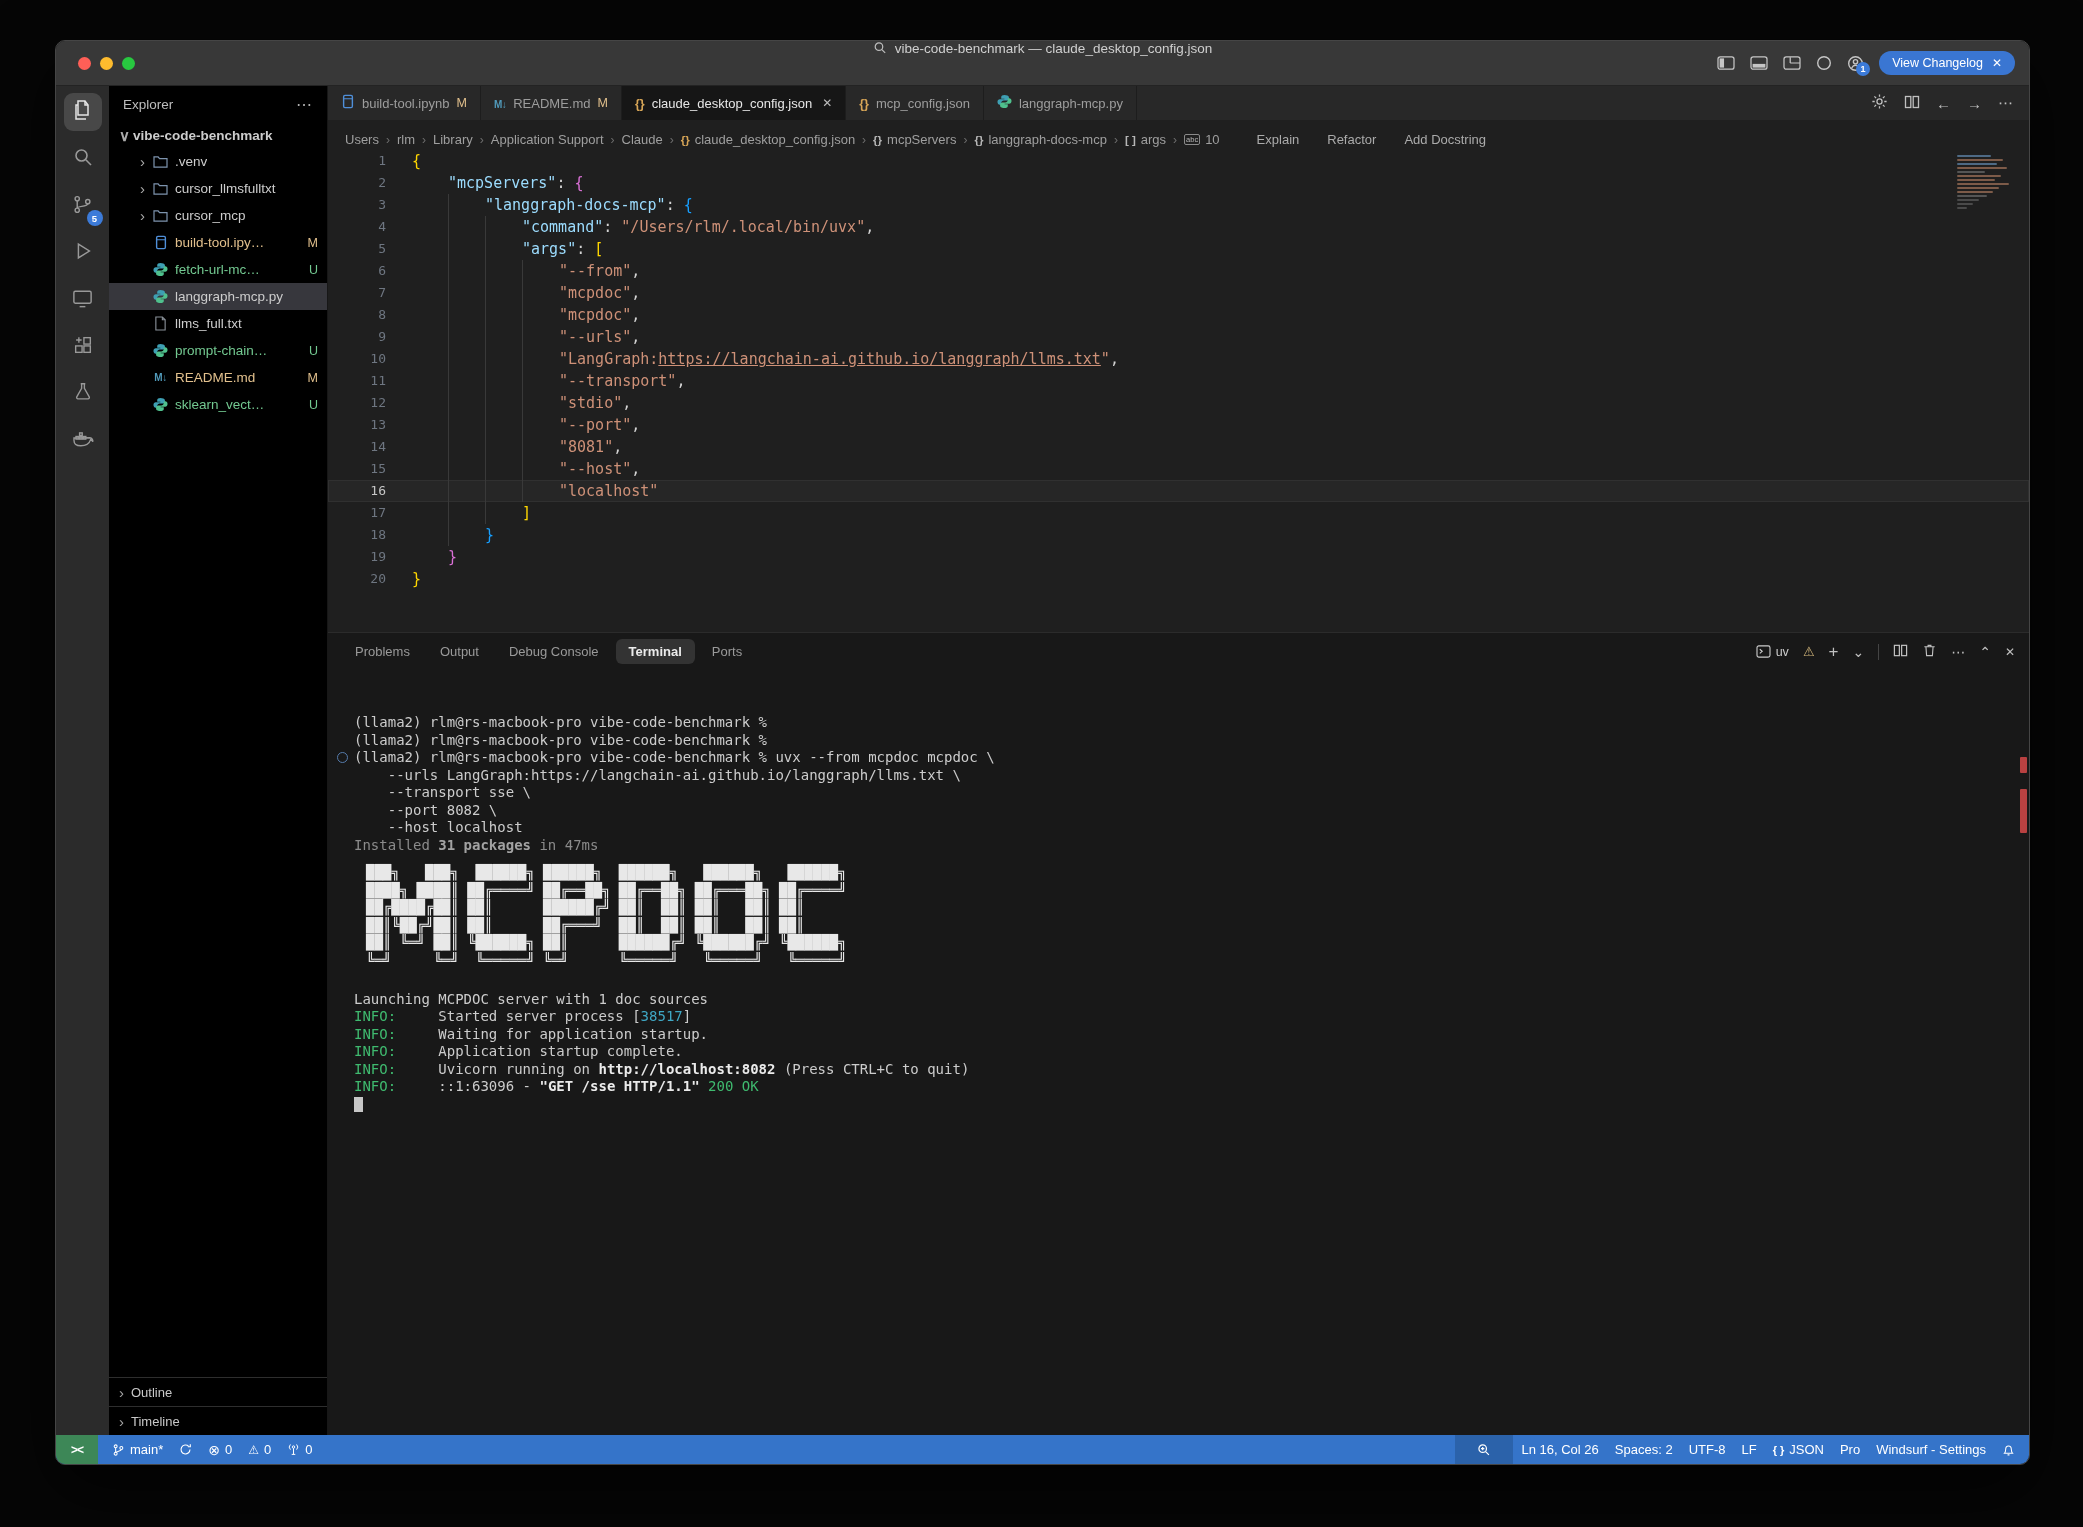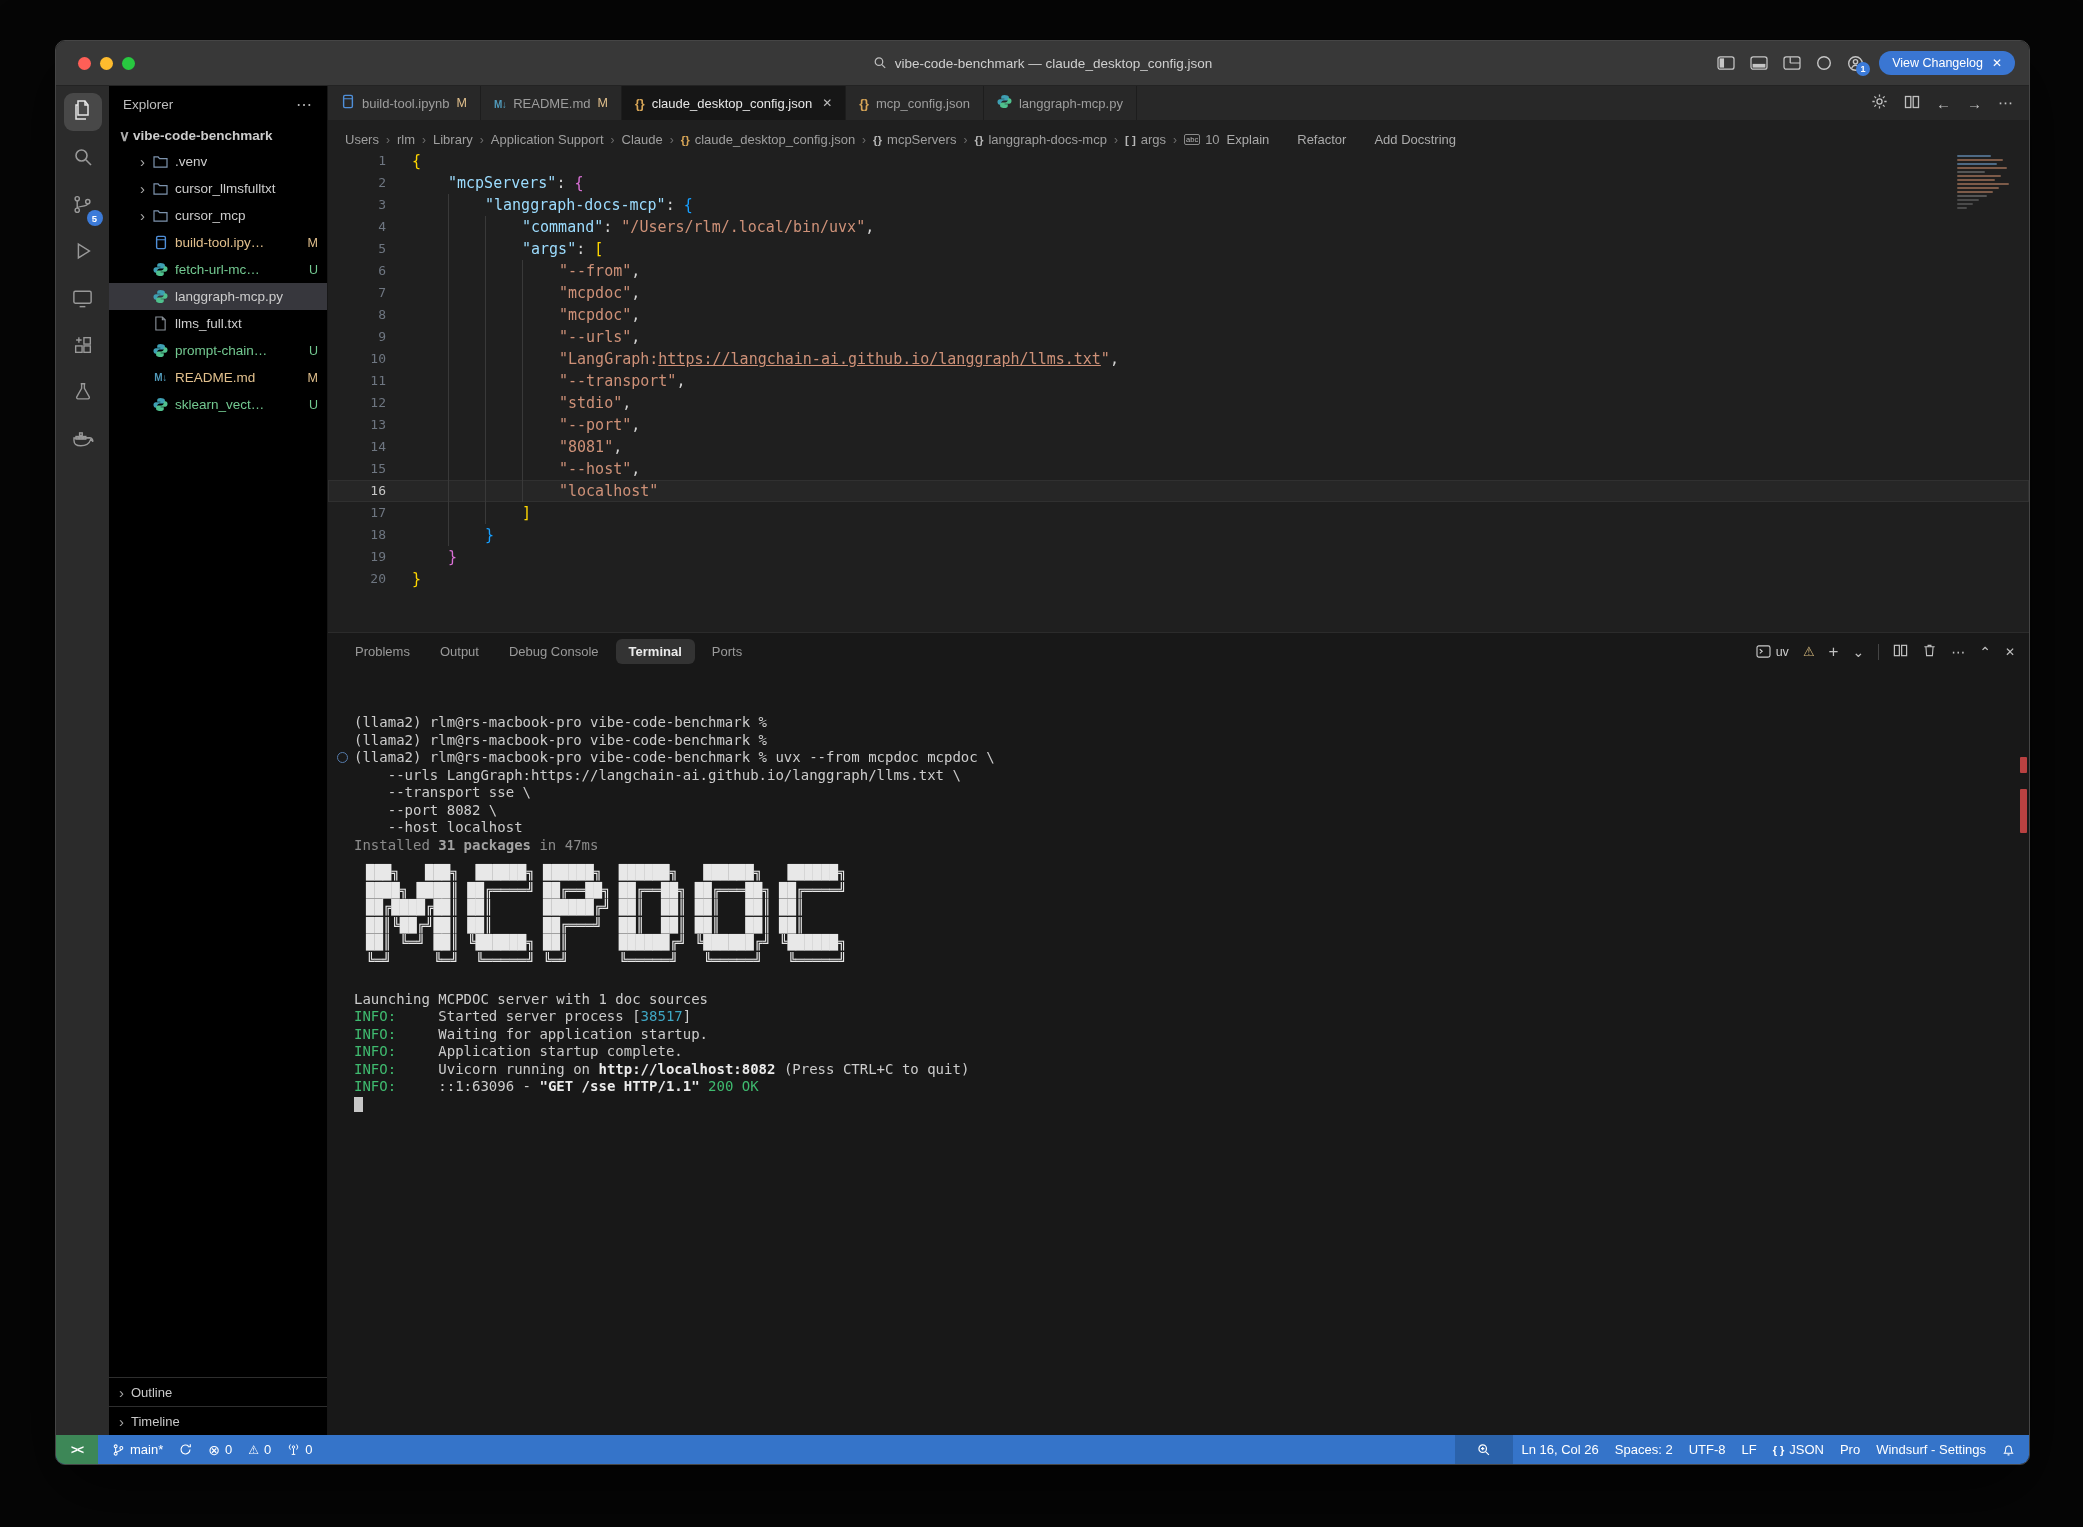--- a/index.html
+++ b/index.html
@@ -7,21 +7,21 @@
        font-family:"Liberation Sans",sans-serif;}
   .window{position:absolute;left:55px;top:40px;width:1973px;height:1423px;background:#1f1f1f;
           border-radius:10px;overflow:hidden;display:flex;flex-direction:column;
           border:1px solid #454545;box-shadow:0 24px 70px rgba(0,0,0,.7);}
   
   .titlebar{height:44px;background:#383838;flex:none;display:flex;align-items:center;position:relative;border-bottom:1px solid #232323;}
   .lights{display:flex;gap:9px;padding-left:22px;}
   .light{width:13px;height:13px;border-radius:50%;}
   .l-red{background:#ff5f57}.l-yel{background:#febc2e}.l-grn{background:#28c840}
   .title-center{position:absolute;left:50%;top:0;height:100%;transform:translateX(-50%);
-                display:flex;align-items:center;gap:8px;color:#cfcfcf;font-size:13.5px;}
+                display:flex;align-items:flex-start;gap:8px;color:#cfcfcf;font-size:13.5px;}
   .title-right{margin-left:auto;display:flex;align-items:center;gap:15px;padding-right:14px;color:#c6c6c6;}
   .tb-ic{display:flex;align-items:center;position:relative;}
   .acct-badge{position:absolute;right:-6px;bottom:-4px;background:#3c7bd9;color:#fff;font-size:9px;
               min-width:14px;height:14px;border-radius:7px;display:flex;align-items:center;justify-content:center;font-weight:bold;}
   .changelog{background:#3a76d2;color:#fff;font-size:12.5px;padding:5px 13px;border-radius:13px;
              display:flex;gap:9px;align-items:center;white-space:nowrap;}
   .changelog .x{font-size:12px;}
   
   .main{flex:1;display:flex;min-height:0;}
   .activitybar{width:53px;background:#2b2b2b;flex:none;display:flex;flex-direction:column;align-items:center;padding-top:7px;gap:9px;}
@@ -54,21 +54,21 @@
   .tab{display:flex;align-items:center;gap:7px;padding:0 13px;font-size:13px;color:#9d9d9d;border-right:1px solid #1d1d1d;}
   .tab.active{background:#161616;color:#e6e6e6;}
   .tab .gitm{font-size:12.5px;}
   .tab .closex{color:#bdbdbd;font-size:12px;margin-left:3px;}
   .tab-actions{margin-left:auto;display:flex;align-items:center;gap:16px;padding:0 16px;color:#c0c0c0;font-size:15px;}
   .crumbs{height:27px;flex:none;display:flex;align-items:flex-end;padding-left:17px;font-size:13px;color:#9f9f9f;gap:7px;white-space:nowrap;}
   .crumb{display:flex;align-items:center;gap:5px;}
   .crumb .cicon{font-weight:bold;font-size:11.5px;}
   .csep{color:#6d6d6d;font-size:12px;}
   .abcbox{border:1px solid #8a8a8a;border-radius:2px;font-size:7.5px;padding:0 1px;color:#b6b6b6;}
-  .lens{display:flex;gap:28px;color:#ababab;font-size:13px;}
+  .lens{display:flex;gap:28px;margin-left:30px;color:#ababab;font-size:13px;}
   
   .editor{height:482px;flex:none;position:relative;font-family:"DejaVu Sans Mono",monospace;
           font-size:15px;line-height:22px;padding-top:3px;overflow:hidden;}
   .cline{display:flex;height:22px;align-items:center;position:relative;}
   .gut{width:58px;flex:none;text-align:right;color:#6e7681;font-size:13px;}
   .codetxt{padding-left:26px;white-space:pre;display:flex;align-items:center;height:22px;}
   .guide{display:inline-block;width:36px;height:22px;border-left:1px solid #393939;flex:none;}
   .guide.g0{border-left:none;}
   .cur{background:rgba(130,130,130,.08);box-shadow:inset 0 0 0 1px #303030;}
   .cur .gut{color:#c6c6c6;}

